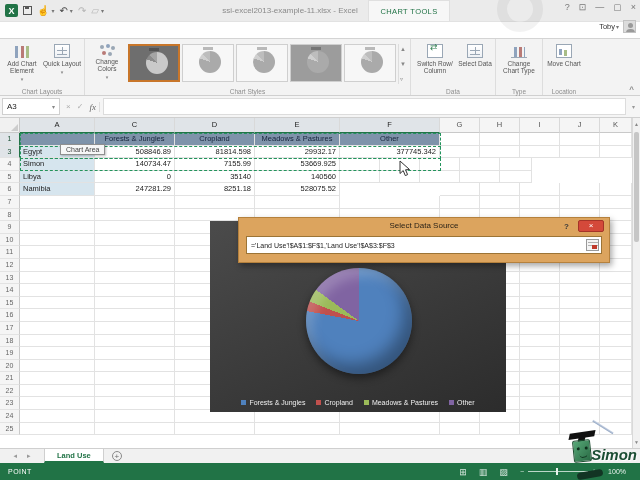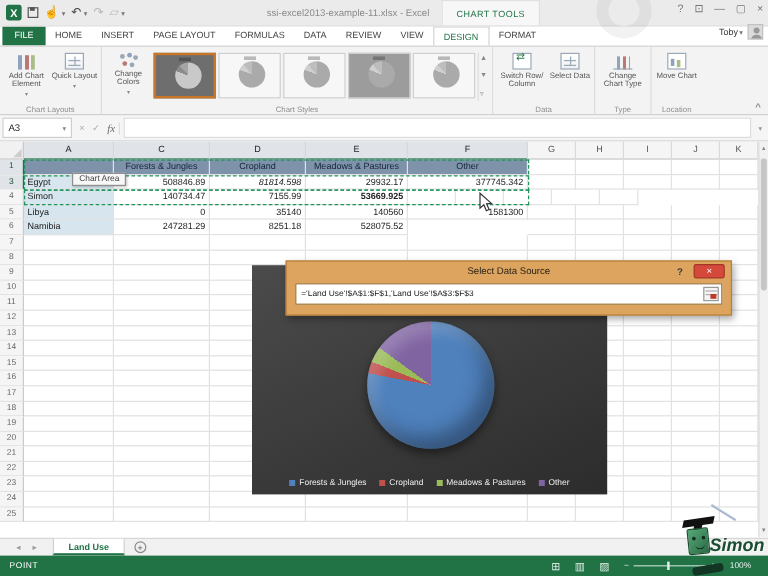--- a/index.html
+++ b/index.html
@@ -168,32 +168,20 @@
   <div class="win-controls">
     <span>?</span>
     <span>⊡</span>
     <span>—</span>
     <span>▢</span>
     <span>×</span>
   </div>
 </div>
 
 <div class="tabrow">
-  <div id="tabs" style="display:flex;">
-      <div class="tab file">FILE</div>
-      <div class="tab">HOME</div>
-      <div class="tab">INSERT</div>
-      <div class="tab">PAGE LAYOUT</div>
-      <div class="tab">FORMULAS</div>
-      <div class="tab">DATA</div>
-      <div class="tab">REVIEW</div>
-      <div class="tab">VIEW</div>
-      <div class="tab active">DESIGN</div>
-      <div class="tab">FORMAT</div>
-    </div>
   <div class="account">
     <span>Toby</span>
     <span class="mini-drop">▾</span>
     <span class="avatar"></span>
   </div>
 </div>
 
 <div class="ribbon">
   <div class="rgroup">
     <div class="rbtn">
@@ -320,48 +308,47 @@
         <div class="cell" style="width: 40px;"></div>
         <div class="cell" style="width: 40px;"></div>
         <div class="cell" style="width: 40px;"></div>
         <div class="cell" style="width: 40px;"></div>
         <div class="cell" style="width: 32px;"></div>
       </div>
       <div class="srow">
         <div class="gut sel">3</div>
         <div class="cell lbl" style="width: 75px;">Egypt</div>
         <div class="cell num" style="width: 80px;">508846.89</div>
-        <div class="cell num" style="width: 80px; font-style: italic;">81814.598</div>
+        <div class="cell num" style="width: 80px;">81814.598</div>
         <div class="cell num" style="width: 85px;">29932.17</div>
         <div class="cell num" style="width: 100px;">377745.342</div>
         <div class="cell" style="width: 40px;"></div>
         <div class="cell" style="width: 40px;"></div>
         <div class="cell" style="width: 40px;"></div>
         <div class="cell" style="width: 40px;"></div>
         <div class="cell" style="width: 32px;"></div>
       </div>
       <div class="srow">
         <div class="gut">4</div>
         <div class="cell lbl" style="width: 75px;">Simon</div>
         <div class="cell num" style="width: 80px;">140734.47</div>
         <div class="cell num" style="width: 80px;">7155.99</div>
-        <div class="cell num" style="width: 85px; font-weight: bold;">53669.925</div>
+        <div class="cell num" style="width: 85px;">53669.925</div>
         <div class="cell" style="width: 40px;"></div>
         <div class="cell" style="width: 40px;"></div>
         <div class="cell" style="width: 40px;"></div>
         <div class="cell" style="width: 40px;"></div>
         <div class="cell" style="width: 32px;"></div>
       </div>
       <div class="srow">
         <div class="gut">5</div>
         <div class="cell lbl" style="width: 75px;">Libya</div>
         <div class="cell num" style="width: 80px;">0</div>
         <div class="cell num" style="width: 80px;">35140</div>
         <div class="cell num" style="width: 85px;">140560</div>
-        <div class="cell num" style="width: 100px;">1581300</div>
         <div class="cell" style="width: 40px;"></div>
         <div class="cell" style="width: 40px;"></div>
         <div class="cell" style="width: 40px;"></div>
         <div class="cell" style="width: 40px;"></div>
         <div class="cell" style="width: 32px;"></div>
       </div>
       <div class="srow">
         <div class="gut">6</div>
         <div class="cell lbl" style="width: 75px;">Namibia</div>
         <div class="cell num" style="width: 80px;">247281.29</div>

